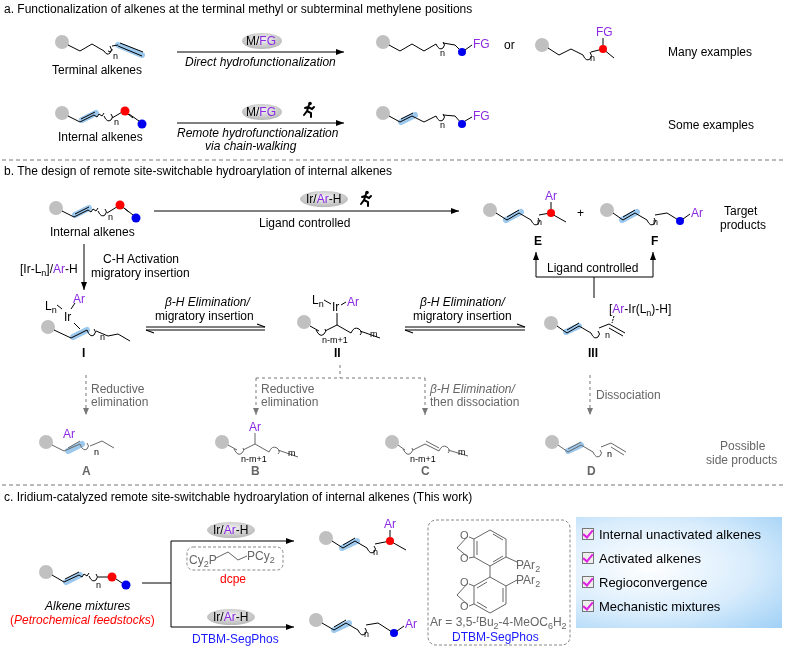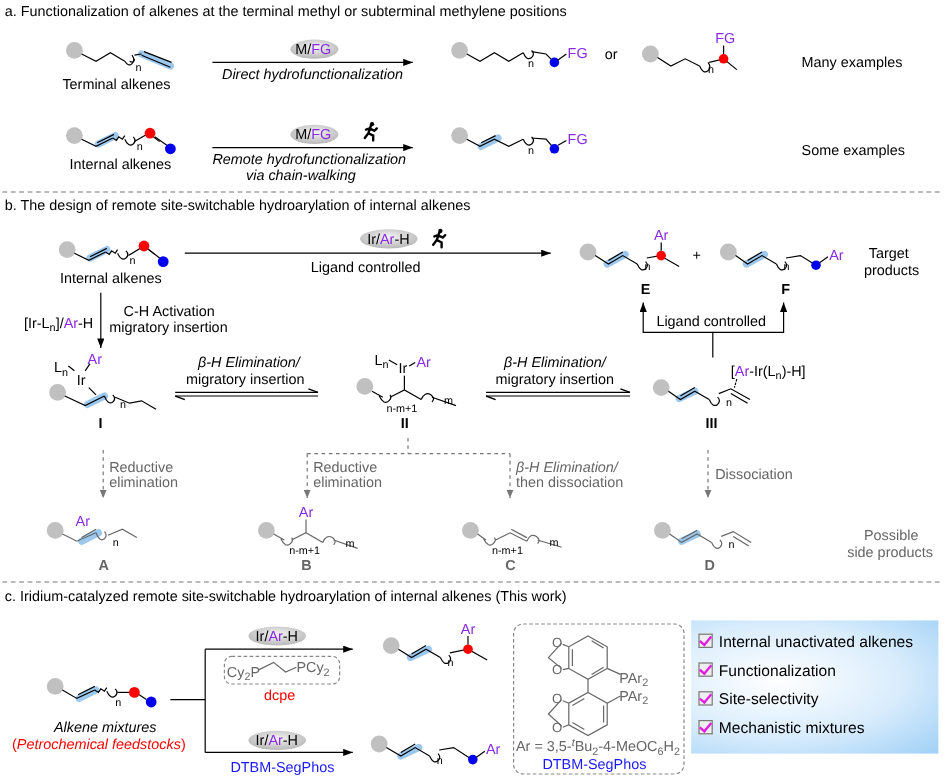--- a/index.html
+++ b/index.html
@@ -436,23 +436,23 @@
   <text class="t blue" x="452" y="641">DTBM-SegPhos</text>
 </svg>
 
 <div id="features">
   <div class="feat">
       <span class="chk"></span>
       <span>Internal unactivated alkenes</span>
     </div>
   <div class="feat">
       <span class="chk"></span>
-      <span>Functionalization</span>
+      <span>Activated alkenes</span>
     </div>
   <div class="feat">
       <span class="chk"></span>
-      <span>Site-selectivity</span>
+      <span>Regioconvergence</span>
     </div>
   <div class="feat">
       <span class="chk"></span>
       <span>Mechanistic mixtures</span>
     </div>
 </div>
 
 </body></html>

